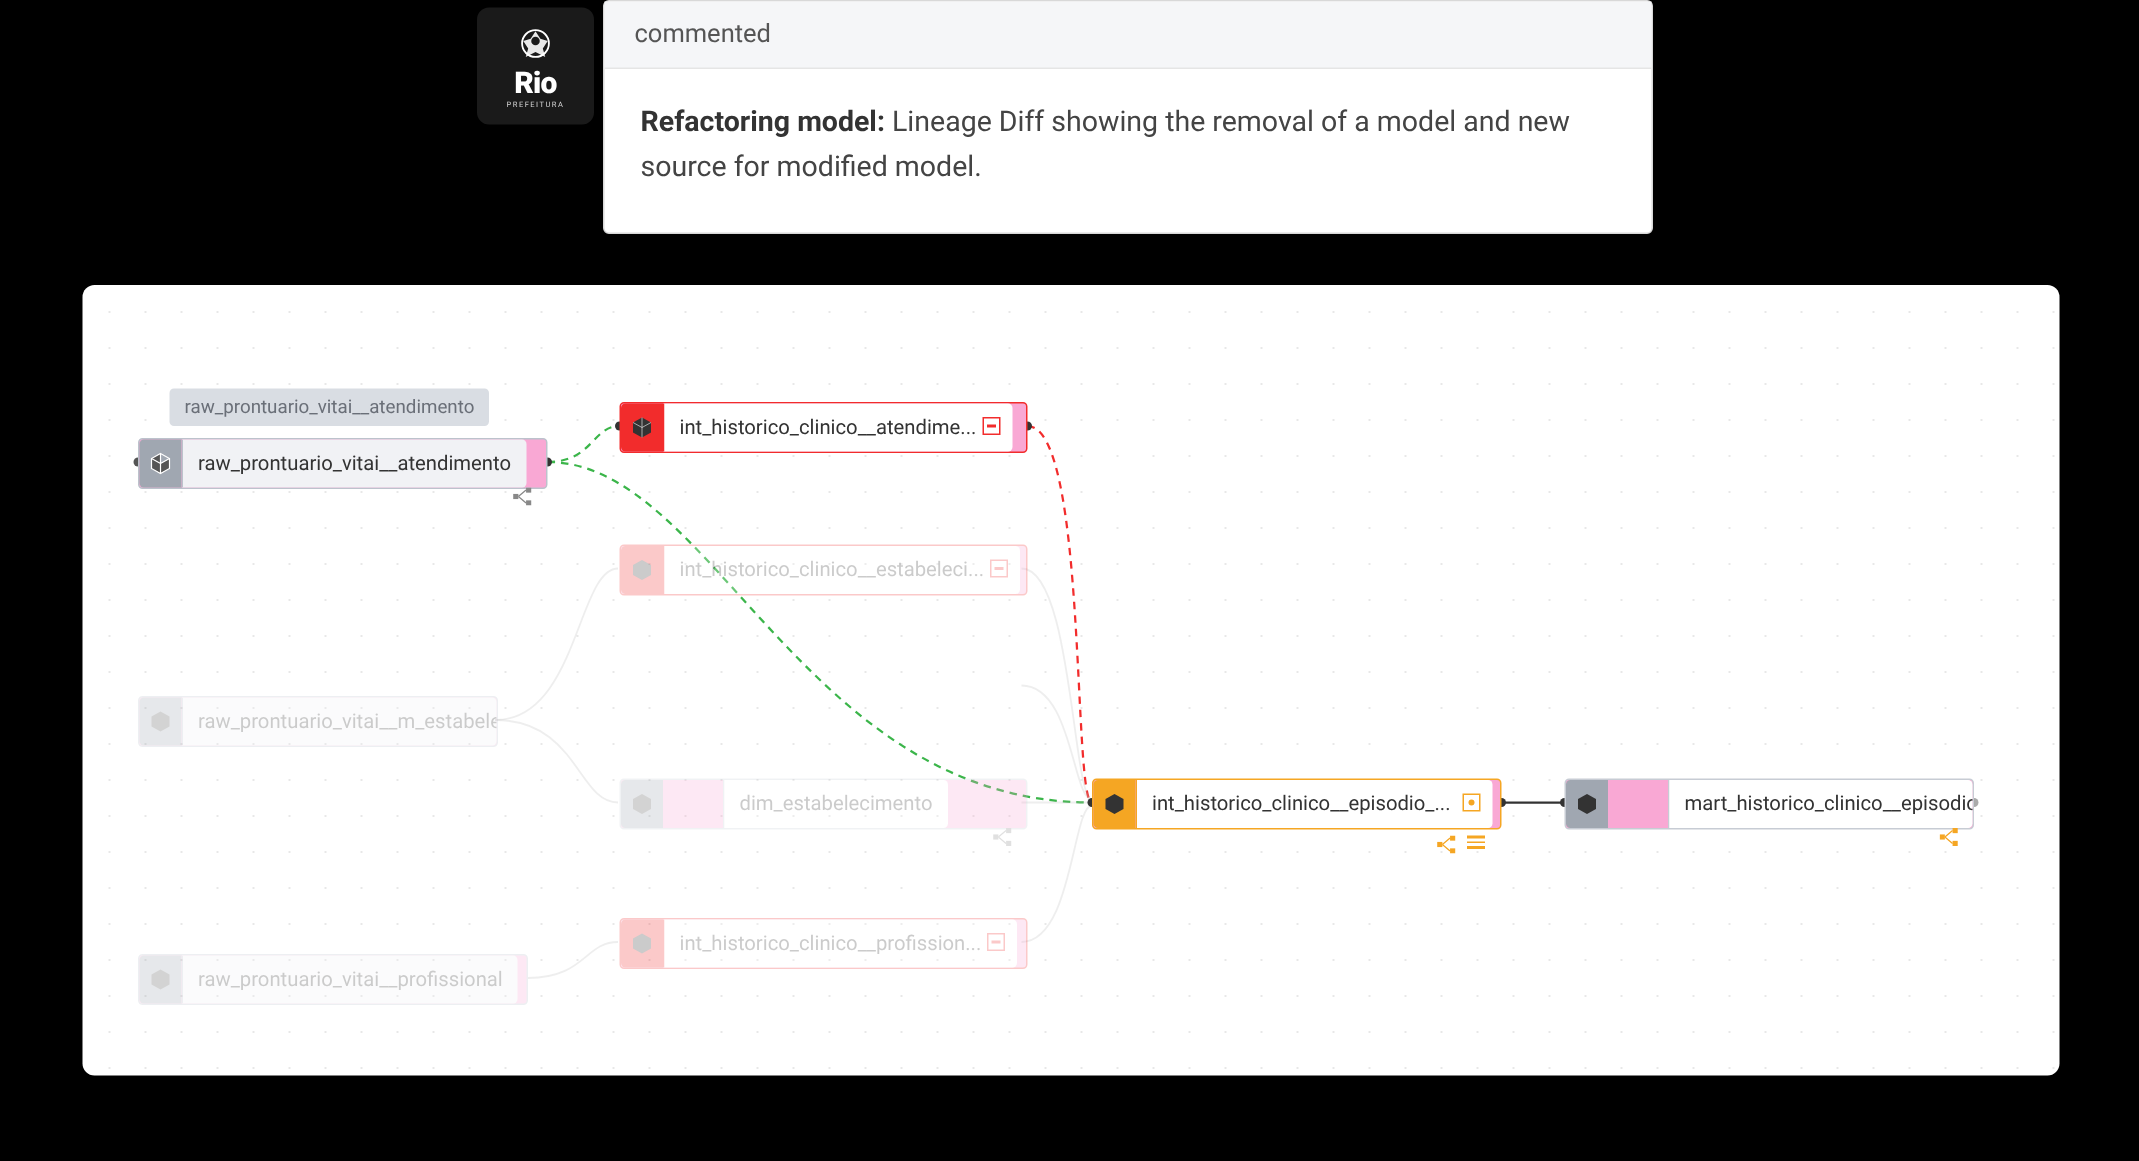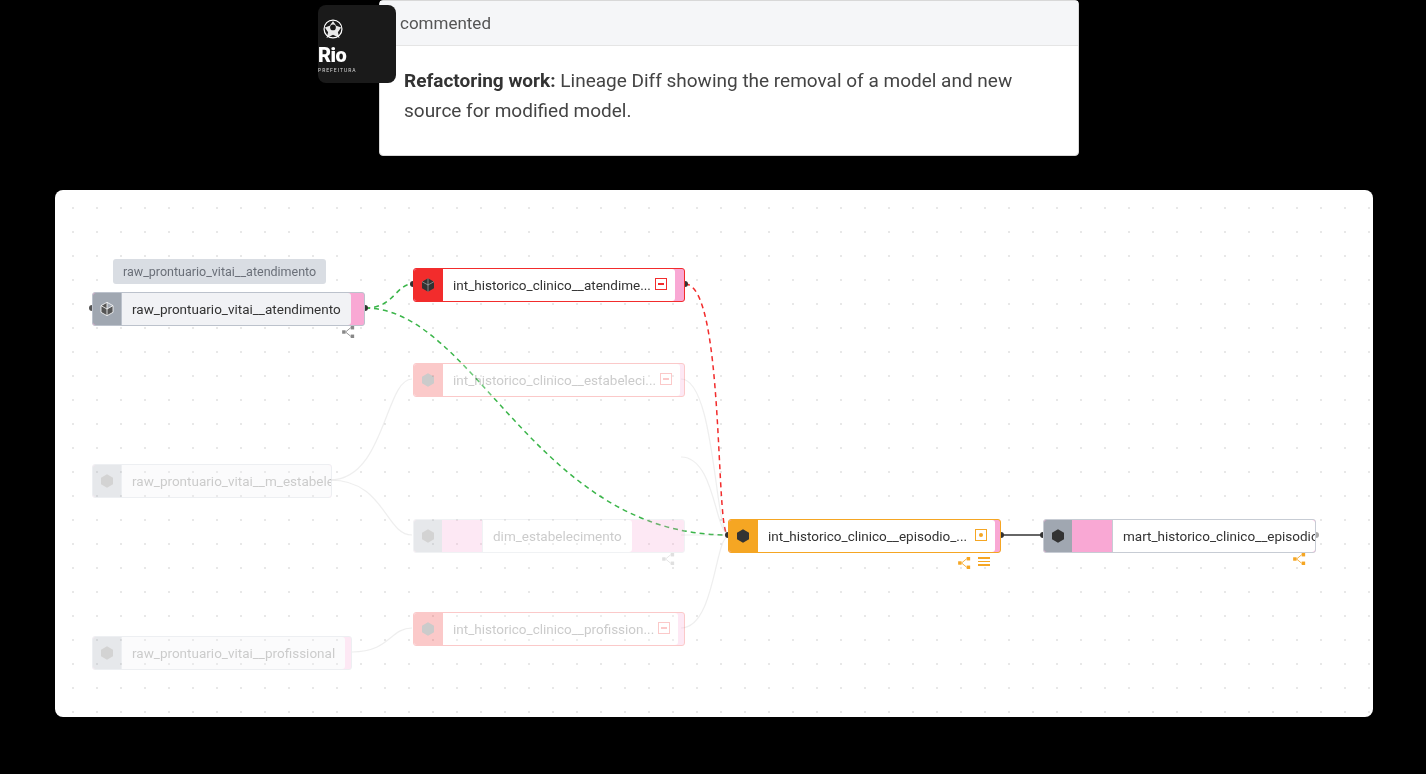--- a/index.html
+++ b/index.html
@@ -8,21 +8,21 @@
     font-family: -apple-system, BlinkMacSystemFont, "Segoe UI", Roboto, Helvetica, Arial, sans-serif;
     width: 1426px;
     height: 774px;
     position: relative;
     overflow: hidden;
   }
 
   
   .comment-card {
     position: absolute;
-    left: 379px;
+    left: 402px;
     top: 0;
     width: 700px;
     background: #fff;
     border: 1px solid #d8d8d8;
     border-radius: 4px;
     z-index: 2;
   }
   .comment-header {
     background: #f5f6f8;
     border-bottom: 1px solid #e5e5e5;
@@ -43,20 +43,21 @@
     position: absolute;
     left: 318px;
     top: 5px;
     width: 78px;
     height: 78px;
     background: #1a1a1a;
     border-radius: 8px;
     z-index: 3;
     display: flex;
     flex-direction: column;
+    align-items: center;
     justify-content: center;
     color: #fff;
   }
   .logo-lion {
     width: 30px; height: 28px;
     display:flex;align-items:center;justify-content:center;
   }
   .logo-text { font-weight: 900; font-size: 20px; letter-spacing: -0.5px; line-height:1; margin-top:2px;}
   .logo-sub  { font-size: 5px; letter-spacing: 1px; opacity: 0.8; margin-top:2px;}
 
@@ -164,21 +165,21 @@
       <circle cx="16" cy="14" r="3.5" fill="#1a1a1a"></circle>
     </svg>
   </div>
   <div class="logo-text">Rio</div>
   <div class="logo-sub">PREFEITURA</div>
 </div>
 
 <div class="comment-card">
   <div class="comment-header">commented</div>
   <div class="comment-body">
-    <strong>Refactoring work:</strong>
+    <strong>Refactoring model:</strong>
     <span>Lineage Diff showing the removal of a model and new source for modified model.</span>
   </div>
 </div>
 
 <div class="canvas">
   <div class="dots"></div>
 
   <svg class="svg-edges">
 
     <path d="M 310 118 C 340 118, 340 94, 358 94" stroke="#3bb54a" stroke-width="1.5" fill="none" stroke-dasharray="5 4"></path>

